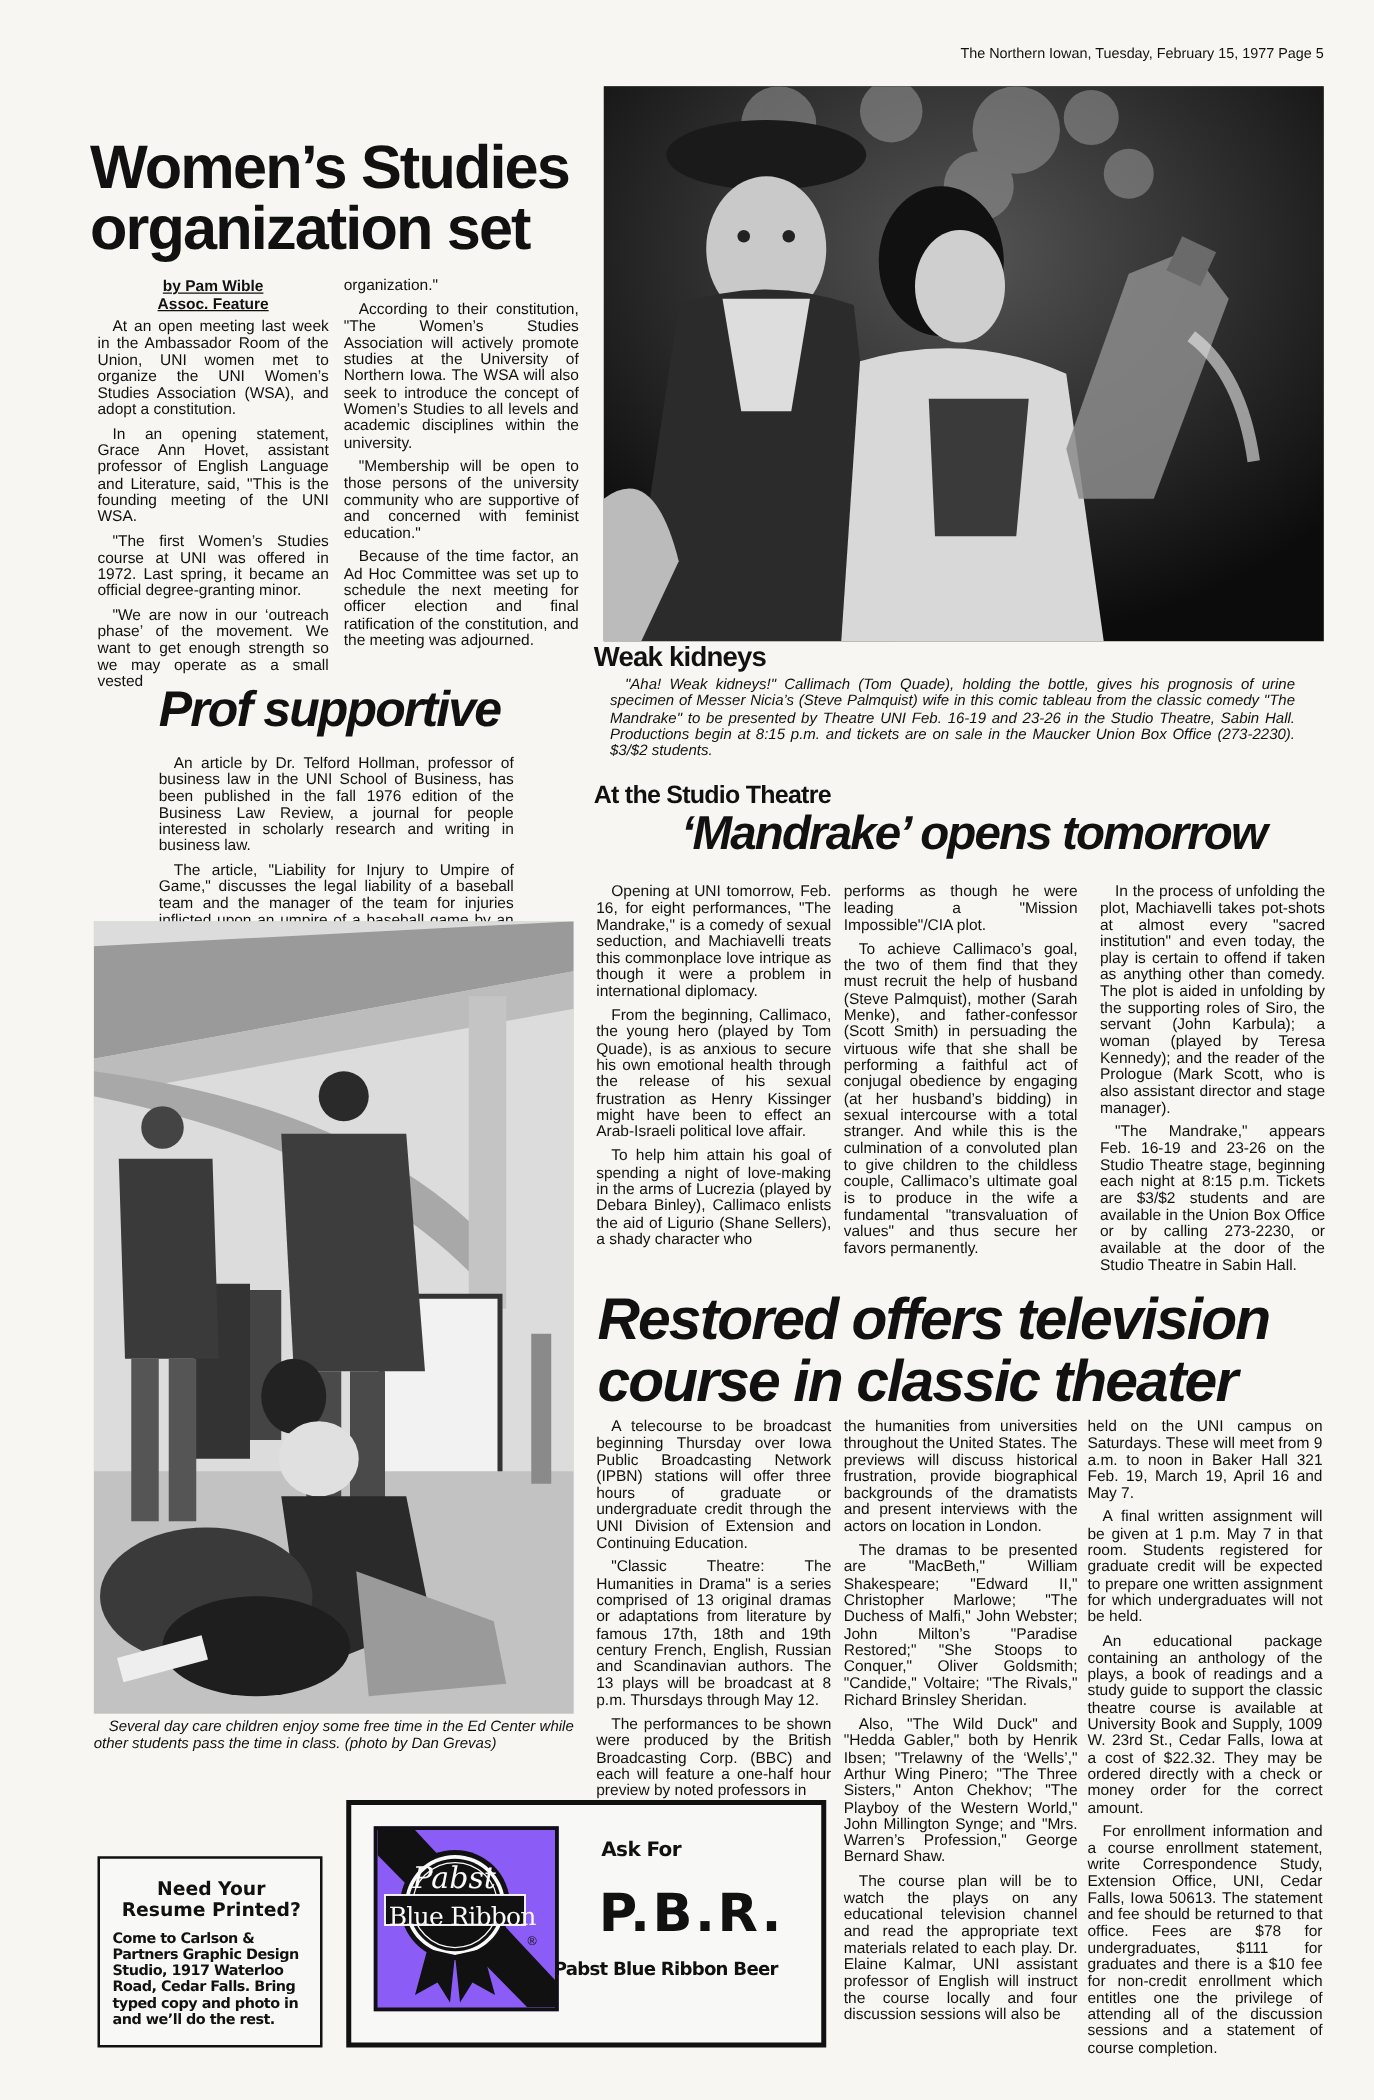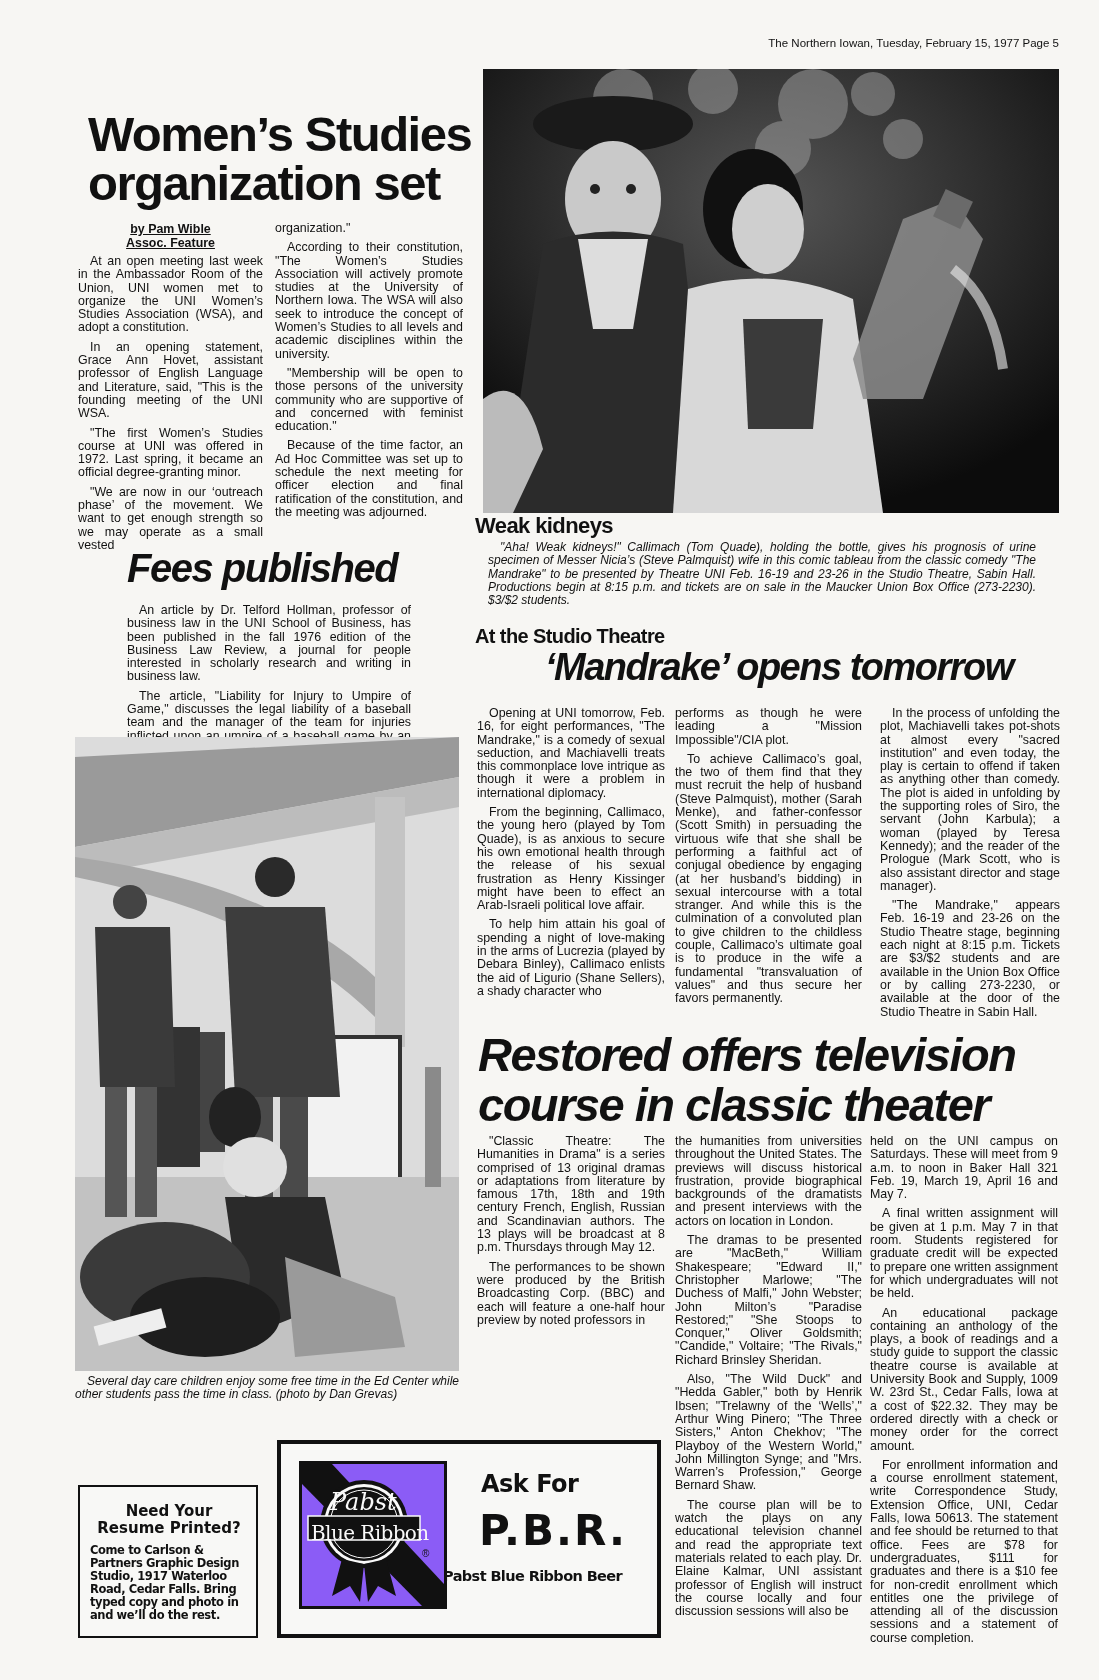--- a/index.html
+++ b/index.html
@@ -78,21 +78,21 @@
     <ellipse cx="285" cy="160" rx="36" ry="45" fill="#cfcfcf"></ellipse>
     <path d="M205 220 Q290 195 370 230 L400 444 L190 444 Z" fill="#d8d8d8"></path>
     <path d="M260 250 L340 250 L330 360 L265 360 Z" fill="#3a3a3a"></path>
 
     <path d="M420 150 L470 130 L500 170 L440 330 L380 330 L370 290 Z" fill="#8c8c8c" opacity="0.85"></path>
     <rect x="455" y="125" width="30" height="30" transform="rotate(25 470 140)" fill="#6a6a6a"></rect>
     <path d="M470 200 Q510 230 520 300" stroke="#eee" stroke-width="10" fill="none" opacity="0.6"></path>
   </svg>
 </div>
 
-<div class="abs hl-big" style="left:72px; top:110px; width:400px; font-size:49px;margin-left:16px;">
+<div class="abs hl-big" style="left:72px; top:110px; width:400px; font-size:49px;">
   <div>Women’s Studies</div>
   <div>organization set</div>
 </div>
 
 <div class="abs byline" style="left:78px; top:222px; width:185px;">
   <div>by Pam Wible</div>
   <div>Assoc. Feature</div>
 </div>
 
 <div class="abs txt" style="left:78px; top:255px; width:185px;">
@@ -101,21 +101,21 @@
   <p>"The first Women’s Studies course at UNI was offered in 1972. Last spring, it became an official degree-granting minor.</p>
   <p>"We are now in our ‘outreach phase’ of the movement. We want to get enough strength so we may operate as a small vested</p>
 </div>
 <div class="abs txt" style="left:275px; top:222px; width:188px;">
   <p style="text-indent:0">organization."</p>
   <p>According to their constitution, "The Women’s Studies Association will actively promote studies at the University of Northern Iowa. The WSA will also seek to introduce the concept of Women’s Studies to all levels and academic disciplines within the university.</p>
   <p>"Membership will be open to those persons of the university community who are supportive of and concerned with feminist education."</p>
   <p>Because of the time factor, an Ad Hoc Committee was set up to schedule the next meeting for officer election and final ratification of the constitution, and the meeting was adjourned.</p>
 </div>
 
-<div class="abs hl-big hl-italic" style="left:127px; top:548px; font-size:40px;">Fees published</div>
+<div class="abs hl-big hl-italic" style="left:127px; top:548px; font-size:40px;">Prof supportive</div>
 <div class="abs txt" style="left:127px; top:604px; width:284px;">
   <p>An article by Dr. Telford Hollman, professor of business law in the UNI School of Business, has been published in the fall 1976 edition of the Business Law Review, a journal for people interested in scholarly research and writing in business law.</p>
   <p>The article, "Liability for Injury to Umpire of Game," discusses the legal liability of a baseball team and the manager of the team for injuries inflicted upon an umpire of a baseball game by an enraged spectator.</p>
 </div>
 
 <div class="abs photo" style="left:75px; top:737px; width:384px; height:634px; background:#d6d6d6;">
   <svg width="384" height="634" viewBox="0 0 384 634">
     <rect width="384" height="634" fill="#dcdcdc"></rect>
 
     <path d="M0 20 L384 0 L384 40 L0 110 Z" fill="#9a9a9a"></path>
@@ -169,21 +169,21 @@
       <circle cx="62" cy="60" r="37" fill="#111"></circle>
       <circle cx="62" cy="60" r="34" fill="none" stroke="#fafafa" stroke-width="1"></circle>
       <path d="M40 95 L30 132 L48 122 L58 138 L62 100 Z" fill="#111"></path>
       <path d="M84 95 L94 132 L76 122 L66 138 L62 100 Z" fill="#111"></path>
       <rect x="6" y="52" width="112" height="24" fill="#111" stroke="#fafafa" stroke-width="1.5"></rect>
     </svg>
     <div class="abs" style="left:28px; top:24px; color:#fafafa; font-family:'DejaVu Serif', serif; font-style:italic; font-size:24px;">Pabst</div>
     <div class="abs" style="left:9px; top:57px; color:#fafafa; font-family:'DejaVu Serif', serif; font-size:20px; letter-spacing:-0.6px; white-space:nowrap;">Blue Ribbon</div>
     <div class="abs" style="left:120px; top:84px; font-size:10px;">®</div>
   </div>
-  <div class="abs" style="left:200px; top:26px; font-weight:700; font-size:24px; font-family:'DejaVu Sans', sans-serif; letter-spacing:-0.5px;text-align:right;">Ask For</div>
+  <div class="abs" style="left:200px; top:26px; font-weight:700; font-size:16px; font-family:'DejaVu Sans', sans-serif; letter-spacing:-0.5px;text-align:right;">Ask For</div>
   <div class="abs" style="left:198px; top:62px; font-weight:700; font-size:42px; font-family:'DejaVu Sans', sans-serif; letter-spacing:2px;">P.B.R.</div>
   <div class="abs" style="left:162px; top:124px; font-weight:700; font-size:14.5px; font-family:'DejaVu Sans', sans-serif; letter-spacing:-0.6px; white-space:nowrap;">Pabst Blue Ribbon Beer</div>
 </div>
 
 <div class="abs" style="left:475px; top:513px; font-weight:700; font-size:22px; letter-spacing:-0.6px;">Weak kidneys</div>
 <div class="abs txt caption-italic" style="left:488px; top:541px; width:548px; text-indent:12px; font-size:12px;">"Aha! Weak kidneys!" Callimach (Tom Quade), holding the bottle, gives his prognosis of urine specimen of Messer Nicia’s (Steve Palmquist) wife in this comic tableau from the classic comedy "The Mandrake" to be presented by Theatre UNI Feb. 16-19 and 23-26 in the Studio Theatre, Sabin Hall. Productions begin at 8:15 p.m. and tickets are on sale in the Maucker Union Box Office (273-2230). $3/$2 students.</div>
 
 <div class="abs" style="left:475px; top:625px; font-weight:700; font-size:20px; letter-spacing:-0.6px;">At the Studio Theatre</div>
 <div class="abs hl-big hl-italic" style="left:545px; top:648px; font-size:38px;">‘Mandrake’ opens tomorrow</div>
 
@@ -200,20 +200,21 @@
   <p>In the process of unfolding the plot, Machiavelli takes pot-shots at almost every "sacred institution" and even today, the play is certain to offend if taken as anything other than comedy. The plot is aided in unfolding by the supporting roles of Siro, the servant (John Karbula); a woman (played by Teresa Kennedy); and the reader of the Prologue (Mark Scott, who is also assistant director and stage manager).</p>
   <p>"The Mandrake," appears Feb. 16-19 and 23-26 on the Studio Theatre stage, beginning each night at 8:15 p.m. Tickets are $3/$2 students and are available in the Union Box Office or by calling 273-2230, or available at the door of the Studio Theatre in Sabin Hall.</p>
 </div>
 
 <div class="abs hl-big hl-italic" style="left:478px; top:1030px; font-size:47px; line-height:50px;">
   <div>Restored offers television</div>
   <div>course in classic theater</div>
 </div>
 
 <div class="abs txt" style="left:477px; top:1135px; width:188px;">
+  <p>A telecourse to be broadcast beginning Thursday over Iowa Public Broadcasting Network (IPBN) stations will offer three hours of graduate or undergraduate credit through the UNI Division of Extension and Continuing Education.</p>
   <p>"Classic Theatre: The Humanities in Drama" is a series comprised of 13 original dramas or adaptations from literature by famous 17th, 18th and 19th century French, English, Russian and Scandinavian authors. The 13 plays will be broadcast at 8 p.m. Thursdays through May 12.</p>
   <p>The performances to be shown were produced by the British Broadcasting Corp. (BBC) and each will feature a one-half hour preview by noted professors in</p>
 </div>
 <div class="abs txt" style="left:675px; top:1135px; width:187px;">
   <p style="text-indent:0">the humanities from universities throughout the United States. The previews will discuss historical frustration, provide biographical backgrounds of the dramatists and present interviews with the actors on location in London.</p>
   <p>The dramas to be presented are "MacBeth," William Shakespeare; "Edward II," Christopher Marlowe; "The Duchess of Malfi," John Webster; John Milton’s "Paradise Restored;" "She Stoops to Conquer," Oliver Goldsmith; "Candide," Voltaire; "The Rivals," Richard Brinsley Sheridan.</p>
   <p>Also, "The Wild Duck" and "Hedda Gabler," both by Henrik Ibsen; "Trelawny of the ‘Wells’," Arthur Wing Pinero; "The Three Sisters," Anton Chekhov; "The Playboy of the Western World," John Millington Synge; and "Mrs. Warren’s Profession," George Bernard Shaw.</p>
   <p>The course plan will be to watch the plays on any educational television channel and read the appropriate text materials related to each play. Dr. Elaine Kalmar, UNI assistant professor of English will instruct the course locally and four discussion sessions will also be</p>
 </div>
 <div class="abs txt" style="left:870px; top:1135px; width:188px;">

